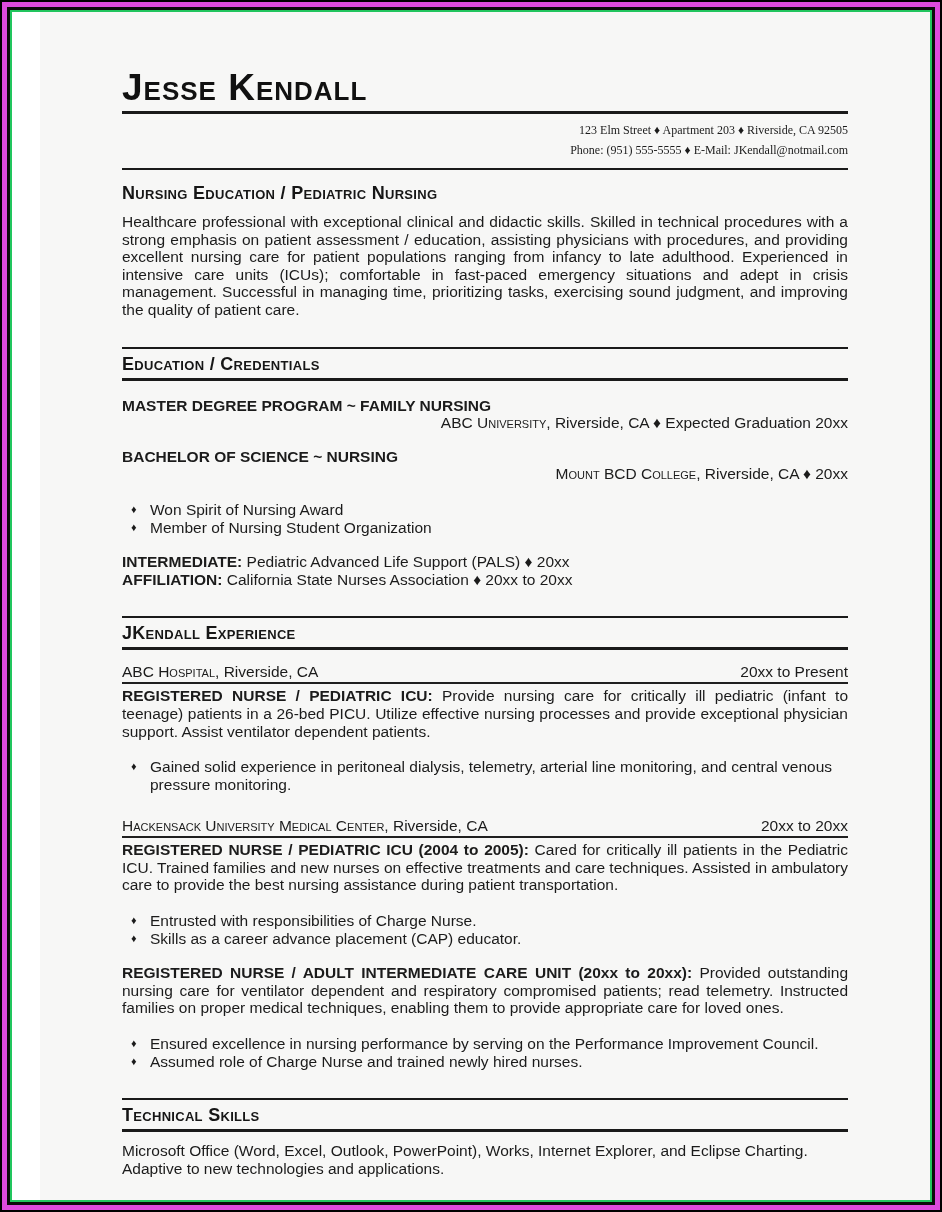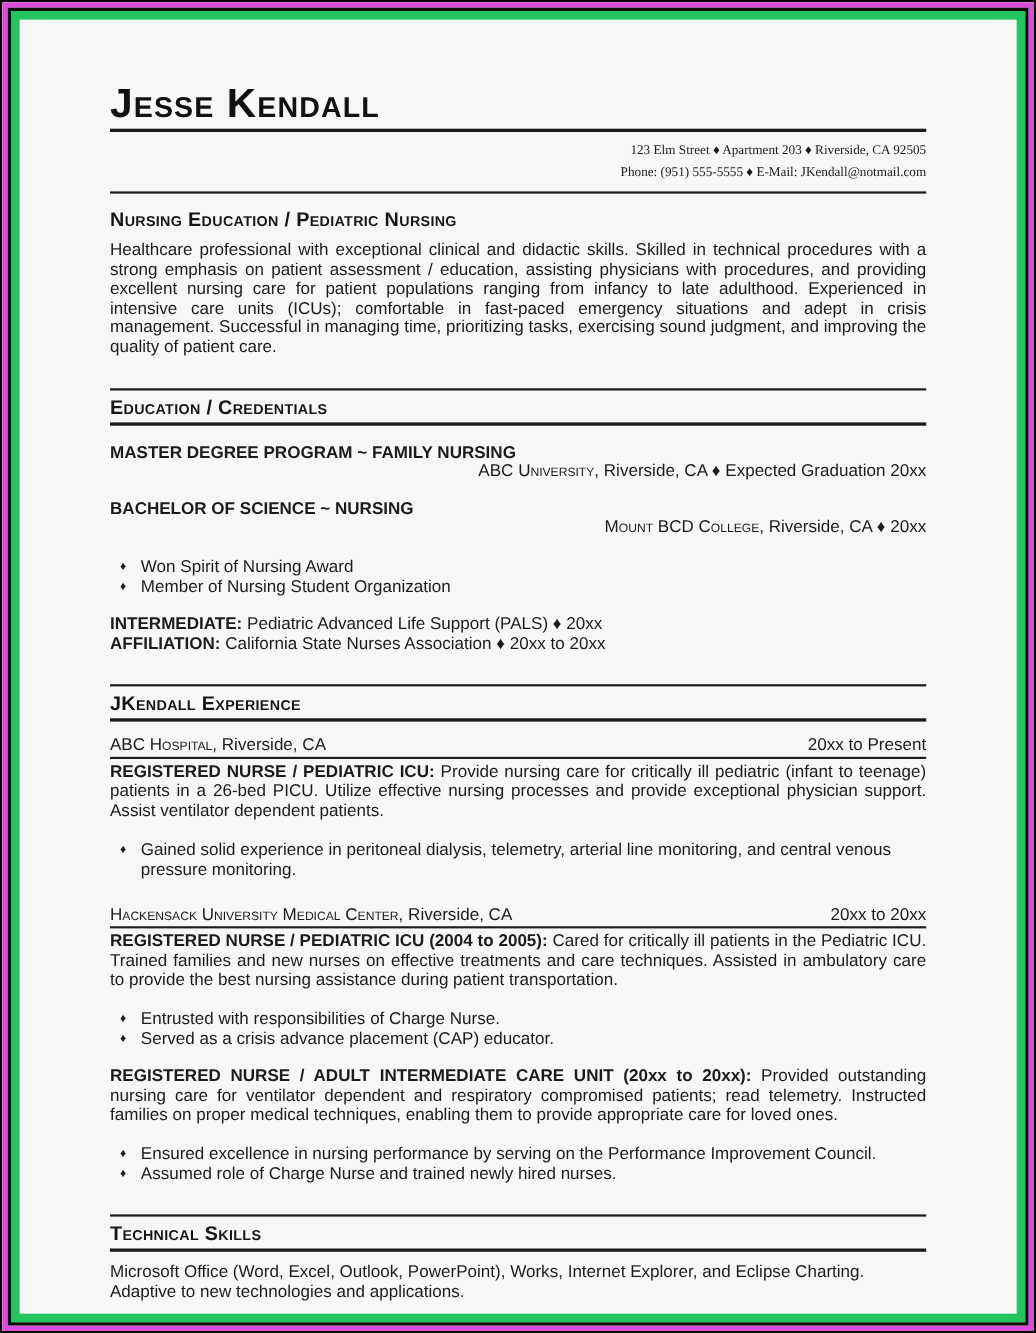--- a/index.html
+++ b/index.html
@@ -2,21 +2,21 @@
 <html><head>
 <meta charset="utf-8">
 <style>
   * { margin: 0; padding: 0; box-sizing: border-box; }
   html, body { background: #ffffff; }
   body { font-family: "Liberation Sans", "DejaVu Sans", sans-serif; }
 
   .frame-outer  { width: 942px; height: 1212px; border: 2px solid #000000; overflow: hidden; }
   .frame-pink   { width: 100%; height: 100%; border: 5px solid #dd4bdd; }
   .frame-black2 { width: 100%; height: 100%; border: 3px solid #0b0b0b; }
-  .frame-green  { width: 100%; height: 100%; border: 8px solid #22c55e; }
+  .frame-green  { width: 100%; height: 100%; border: 2px solid #22c55e; padding-left: 28px; }
 
   .page {
     width: 100%; height: 100%;
     background: #f7f7f6;
     color: #1b1b1b;
     padding: 56px 82px 0 82px;
     overflow: hidden;
   }
 
   
@@ -160,21 +160,21 @@
         </div>
 
         <div>
           <div class="employer-row job2-row">
             <span><span class="smallcaps">Hackensack University Medical Center</span><span>, Riverside, CA</span></span>
             <span>20xx to 20xx</span>
           </div>
           <div class="para job-para"><span class="bold">REGISTERED NURSE / PEDIATRIC ICU (2004 to 2005):</span><span> Cared for critically ill patients in the Pediatric ICU. Trained families and new nurses on effective treatments and care techniques. Assisted in ambulatory care to provide the best nursing assistance during patient transportation.</span></div>
           <ul class="diamond-list job-bullets">
             <li>Entrusted with responsibilities of Charge Nurse.</li>
-            <li>Served as a crisis advance placement (CAP) educator.</li>
+            <li>Skills as a career advance placement (CAP) educator.</li>
           </ul>
         </div>
 
         <div>
           <div class="para job3-para"><span class="bold">REGISTERED NURSE / ADULT INTERMEDIATE CARE UNIT (20xx to 20xx):</span><span> Provided outstanding nursing care for ventilator dependent and respiratory compromised patients; read telemetry. Instructed families on proper medical techniques, enabling them to provide appropriate care for loved ones.</span></div>
           <ul class="diamond-list job-bullets">
             <li>Ensured excellence in nursing performance by serving on the Performance Improvement Council.</li>
             <li>Assumed role of Charge Nurse and trained newly hired nurses.</li>
           </ul>
         </div>

